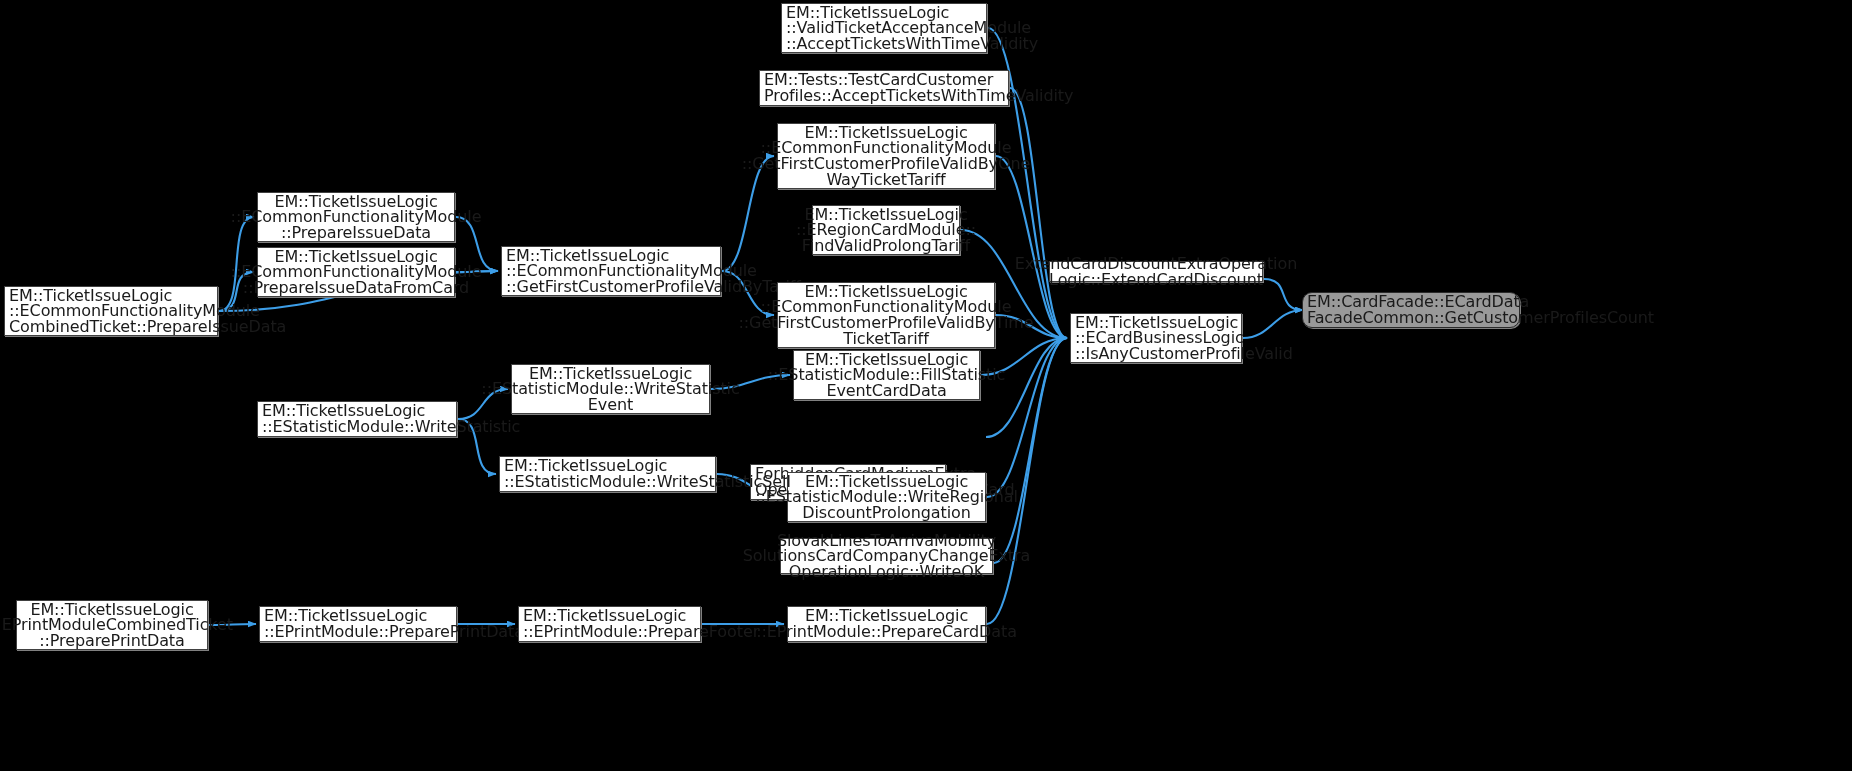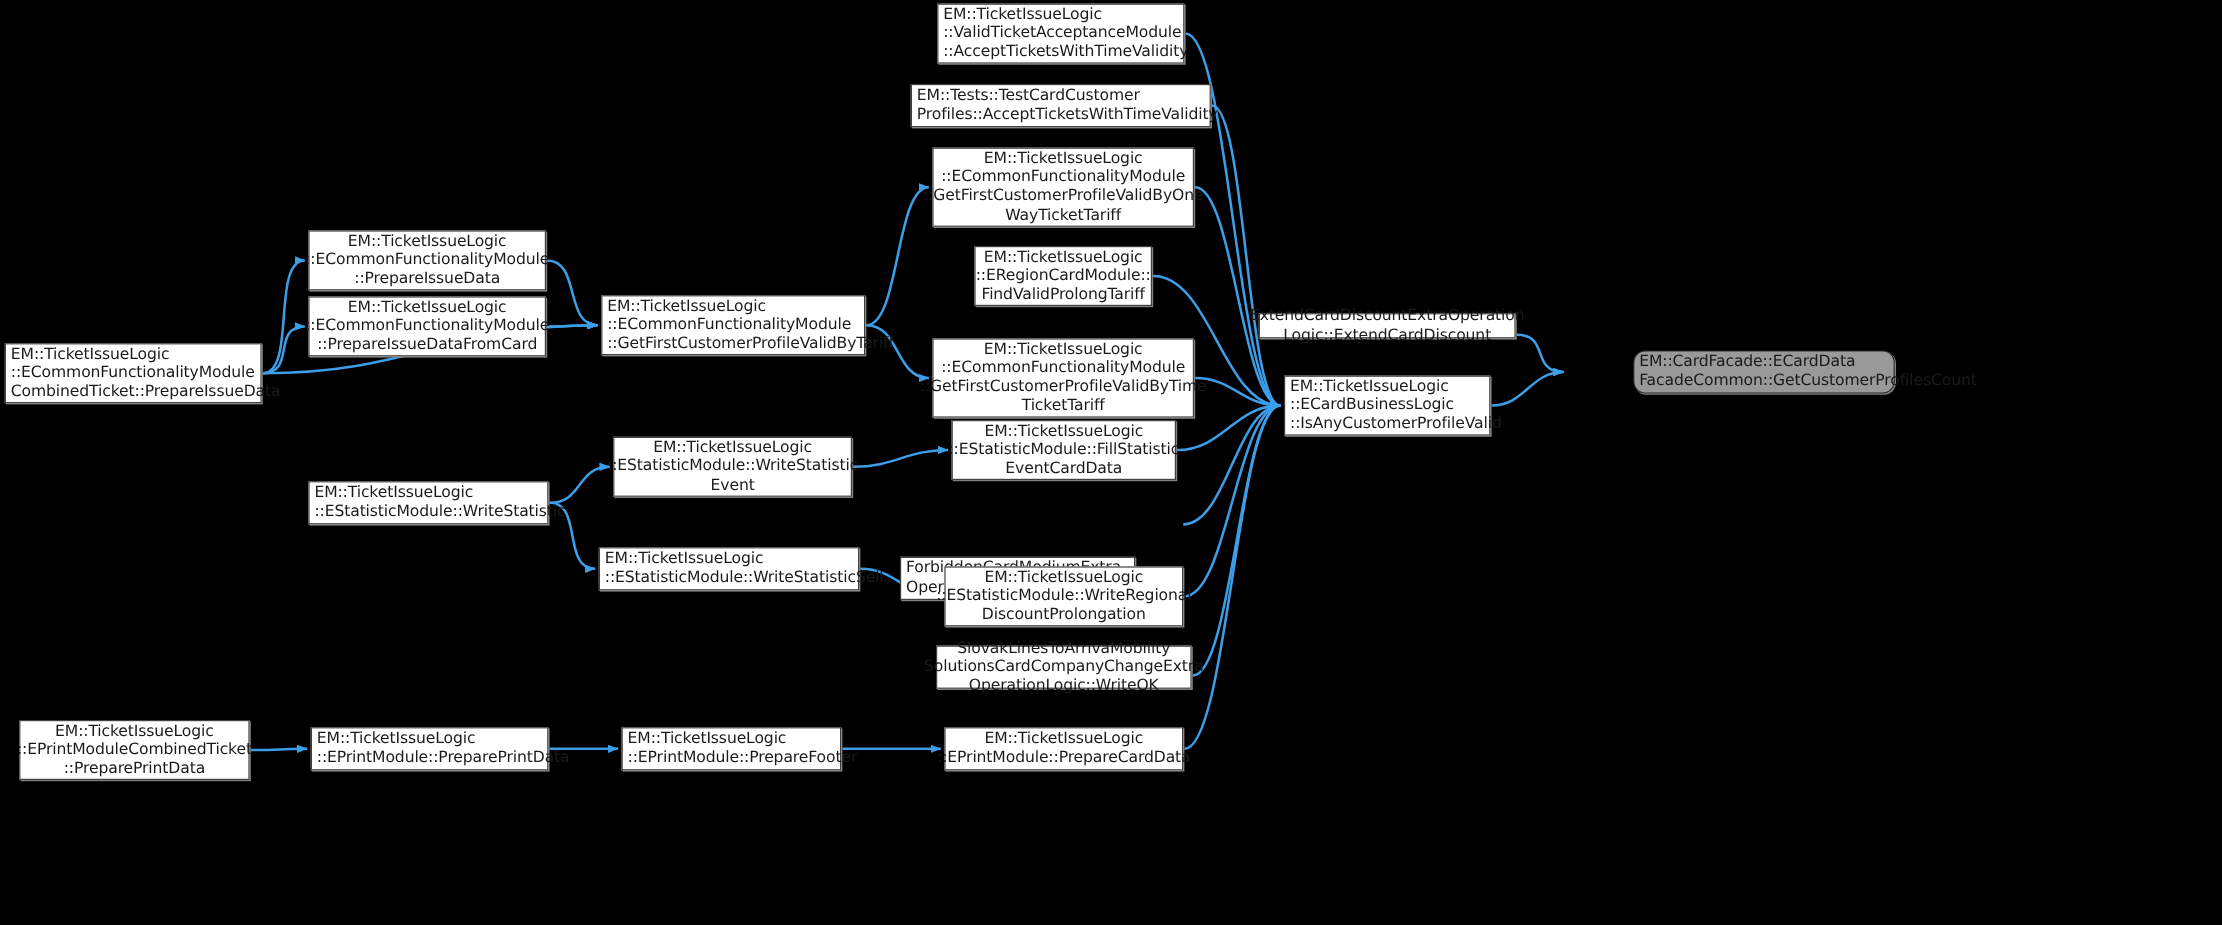--- a/index.html
+++ b/index.html
@@ -23,21 +23,21 @@
     height: 771px;
     pointer-events: none;
   }
   .node {
     position: absolute;
     box-sizing: border-box;
     background: #ffffff;
     border: 1px solid #404040;
     box-shadow: 1px 1px 0 0 #808080;
     color: #1a1a1a;
-    font-size: 13px;
+    font-size: 16px;
     line-height: 15.6px;
     display: flex;
     align-items: center;
     justify-content: center;
     text-align: center;
     padding: 2px 4px;
     white-space: pre-line;
     letter-spacing: -0.1px;
   }
   .node.highlight {
@@ -143,16 +143,16 @@
 ::PreparePrintData</div>
       <div class="node ta-left" style="left: 259px; top: 606px; width: 198px; height: 36px;">EM::TicketIssueLogic
 ::EPrintModule::PreparePrintData</div>
       <div class="node ta-left" style="left: 518px; top: 606px; width: 183px; height: 36px;">EM::TicketIssueLogic
 ::EPrintModule::PrepareFooter</div>
       <div class="node" style="left: 1049px; top: 261px; width: 214px; height: 21px;">ExtendCardDiscountExtraOperation
 Logic::ExtendCardDiscount</div>
       <div class="node ta-left" style="left: 1070px; top: 313px; width: 172px; height: 50px;">EM::TicketIssueLogic
 ::ECardBusinessLogic
 ::IsAnyCustomerProfileValid</div>
-      <div class="node highlight ta-left" style="left: 1361px; top: 292px; width: 218px; height: 36px; border-radius: 10px;">EM::CardFacade::ECardData
+      <div class="node highlight ta-left" style="left: 1302px; top: 292px; width: 218px; height: 36px; border-radius: 10px;">EM::CardFacade::ECardData
 FacadeCommon::GetCustomerProfilesCount</div>
     </div>
 </div>
 
 </body></html>

